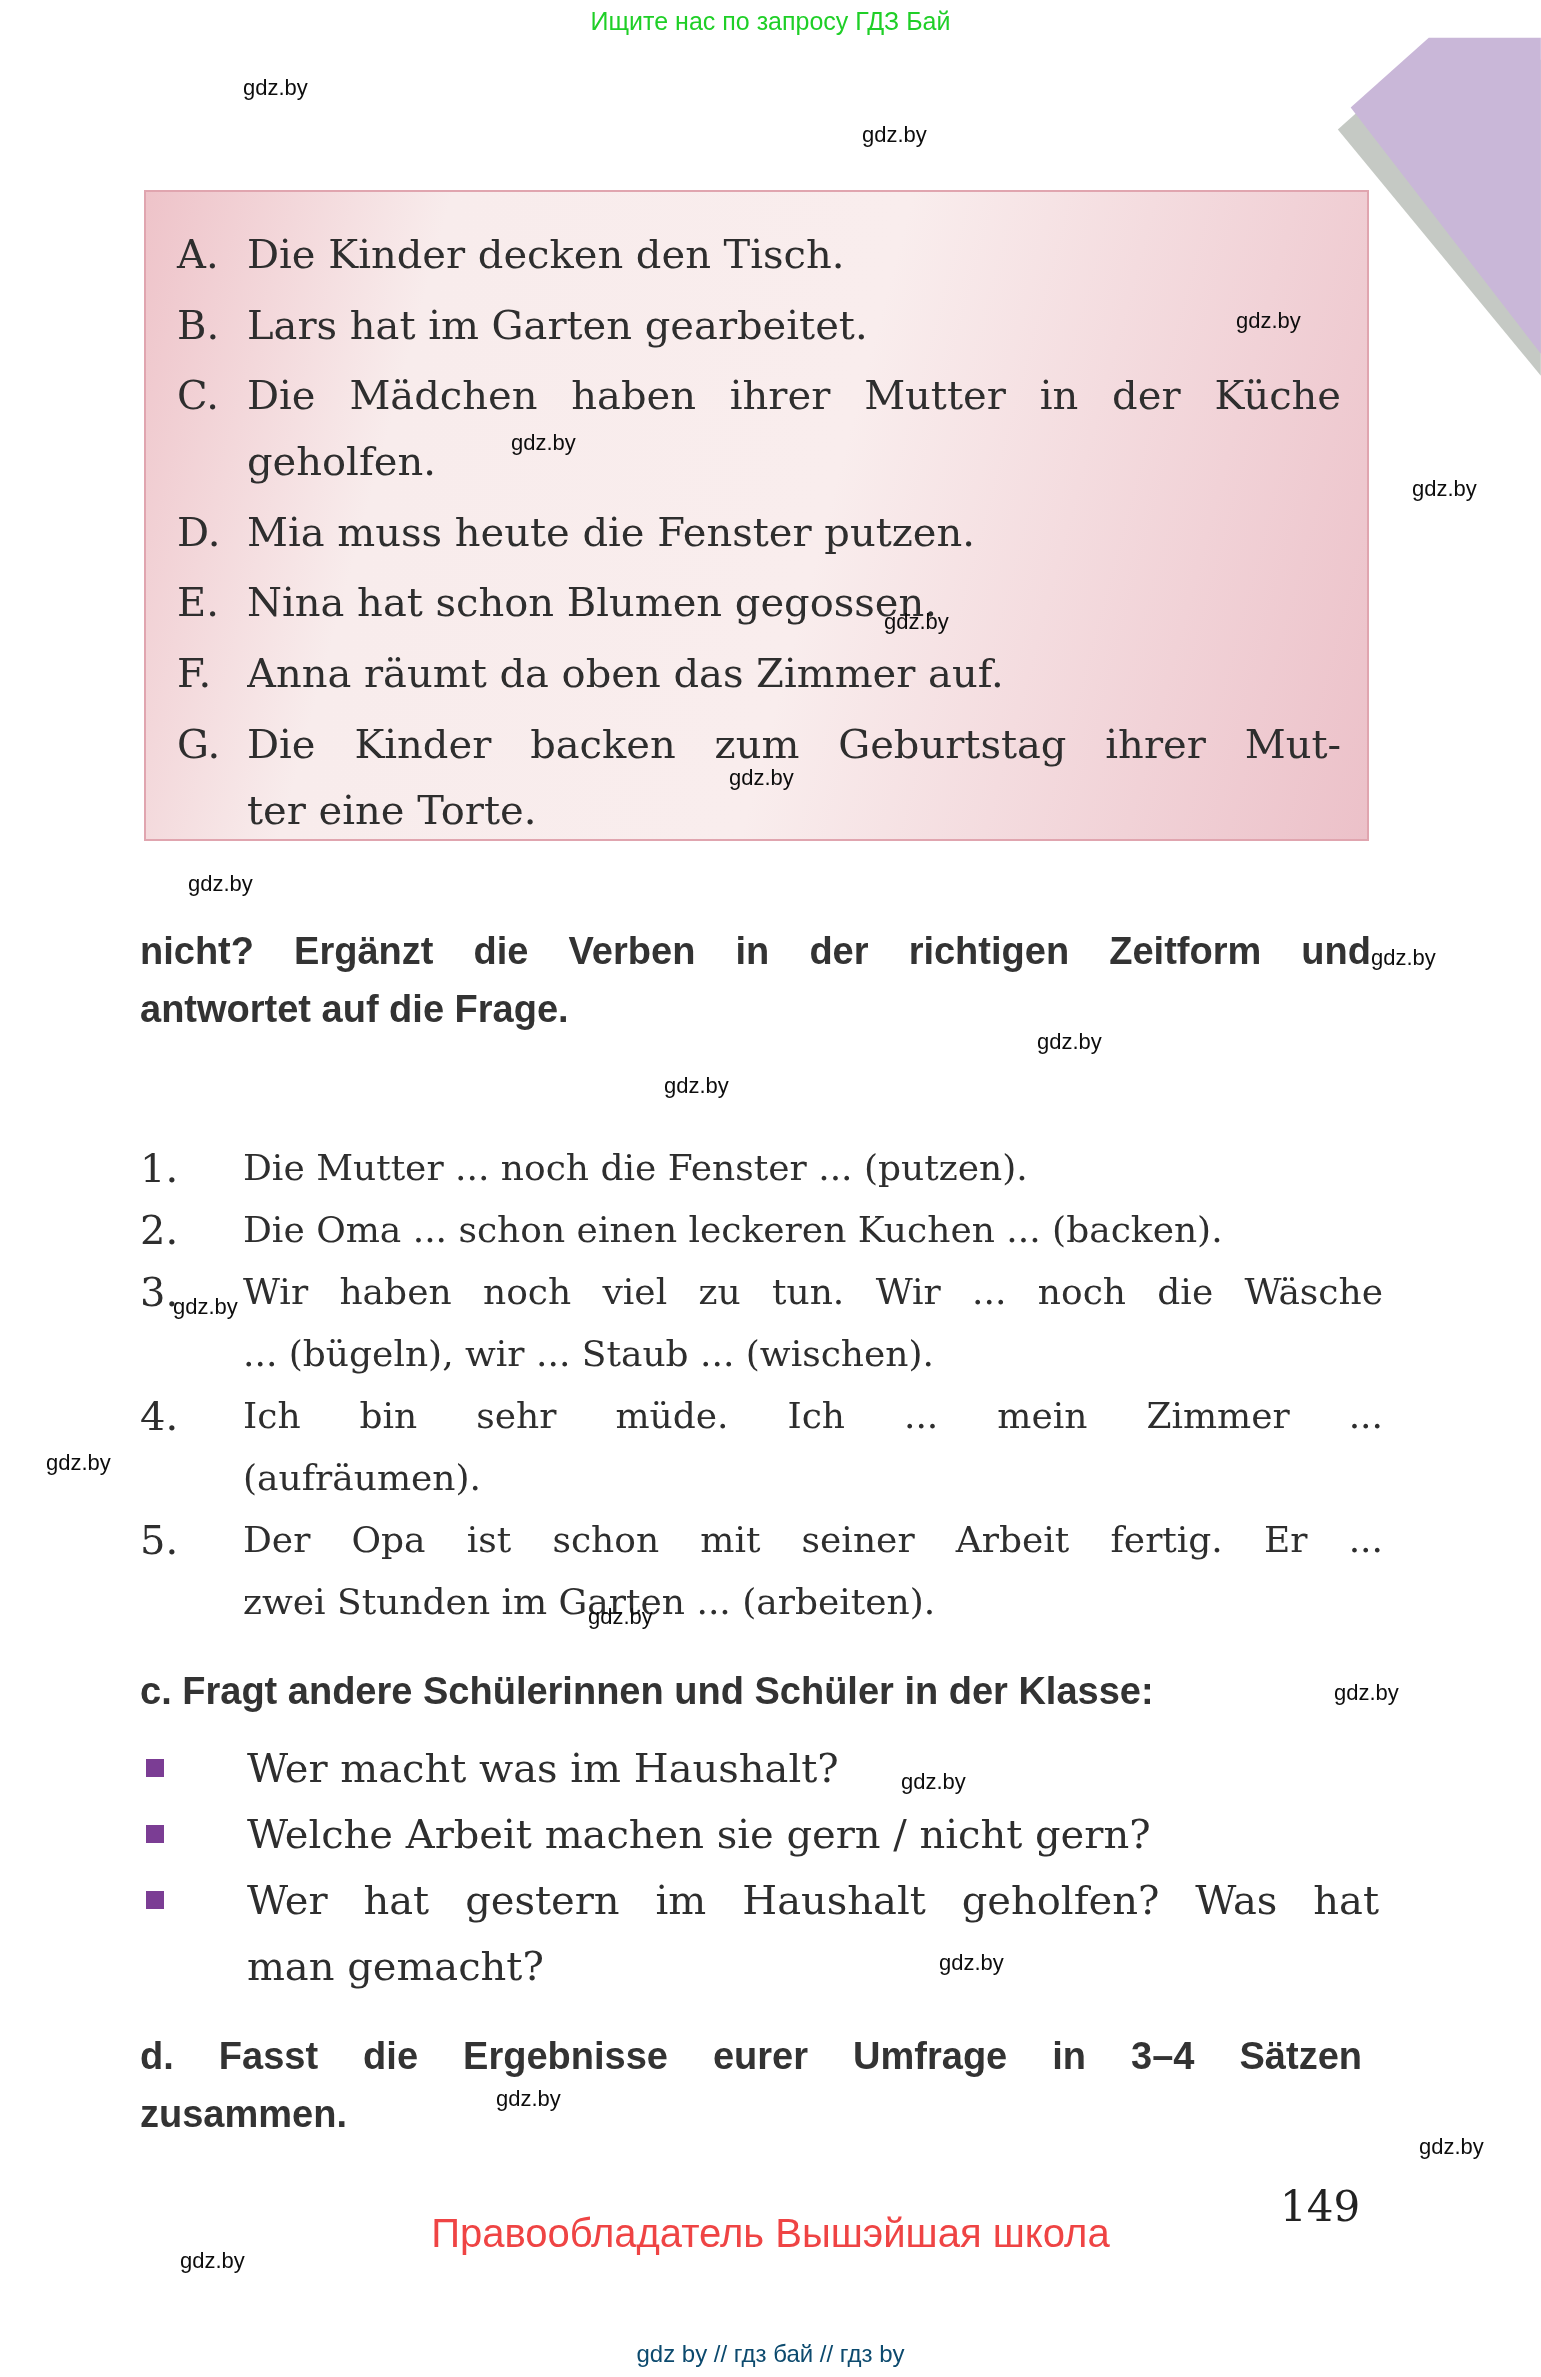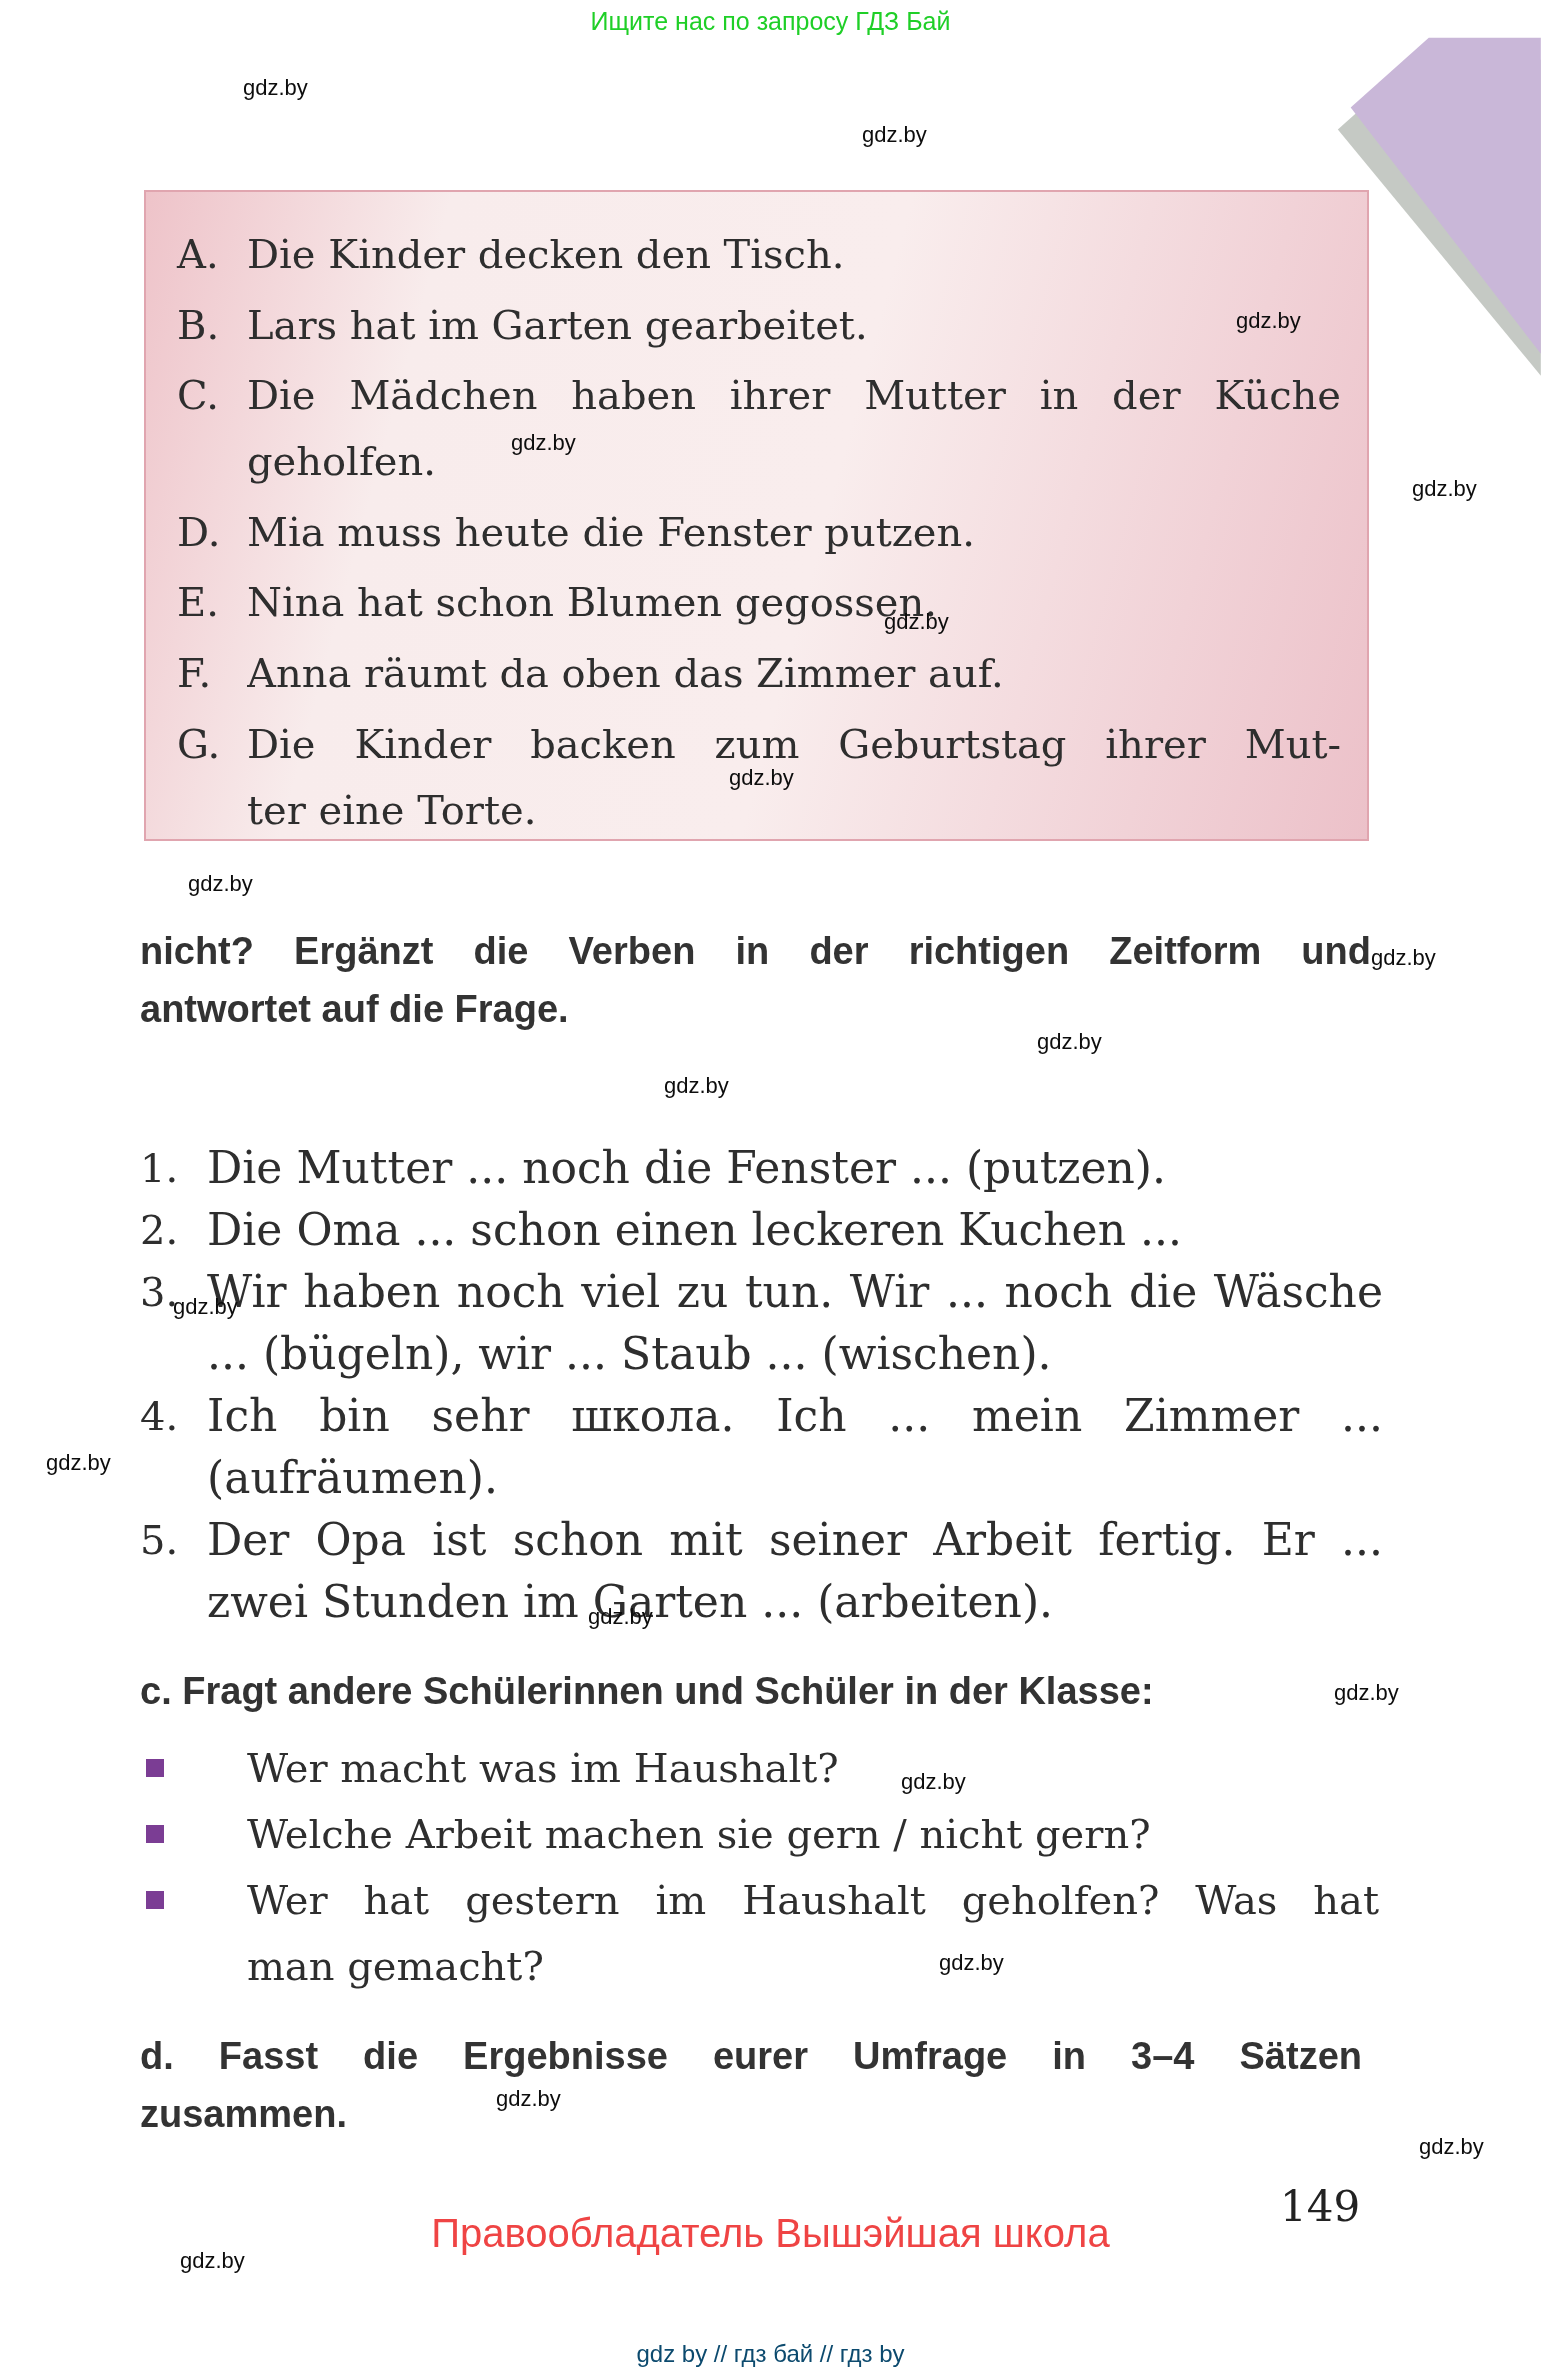--- a/index.html
+++ b/index.html
@@ -35,21 +35,21 @@
   .hsec{
     position:absolute;font-family:"Liberation Sans",sans-serif;
     font-weight:700;font-size:38px;color:#333333;
   }
   .hline{line-height:58px;height:58px;overflow:hidden;}
   
   .numlist{position:absolute;left:140px;top:1137px;width:1243px;}
   .num-item{display:flex;}
   .num-label{width:67px;flex:0 0 67px;font-size:40px;line-height:62px;}
   .num-lines{flex:1;}
-  .nline{font-size:44px;line-height:62px;height:62px;overflow:hidden;}
+  .nline{font-size:36px;line-height:62px;height:62px;overflow:hidden;margin-left:36px;}
   
   .bullets{position:absolute;left:140px;top:1735px;width:1239px;}
   .bullet-item{display:flex;}
   .bullet-sq{
     flex:0 0 18.4px;width:18.4px;height:18.4px;background:#7b3d94;
     margin:24px 40px 0 5.5px;
   }
   .bullet-lines{flex:1;}
   .uline{font-size:40px;line-height:66px;height:66px;overflow:hidden;margin-left:43px;}
   
@@ -148,21 +148,21 @@
     <div class="num-item">
       <div class="num-label">3.</div>
       <div class="num-lines">
         <div class="nline jl">Wir haben noch viel zu tun. Wir ... noch die Wäsche</div>
         <div class="nline">... (bügeln), wir ... Staub ... (wischen).</div>
       </div>
     </div>
     <div class="num-item">
       <div class="num-label">4.</div>
       <div class="num-lines">
-        <div class="nline jl">Ich bin sehr школа. Ich ... mein Zimmer ...</div>
+        <div class="nline jl">Ich bin sehr müde. Ich ... mein Zimmer ...</div>
         <div class="nline">(aufräumen).</div>
       </div>
     </div>
     <div class="num-item">
       <div class="num-label">5.</div>
       <div class="num-lines">
         <div class="nline jl">Der Opa ist schon mit seiner Arbeit fertig. Er ...</div>
         <div class="nline">zwei Stunden im Garten ... (arbeiten).</div>
       </div>
     </div>

